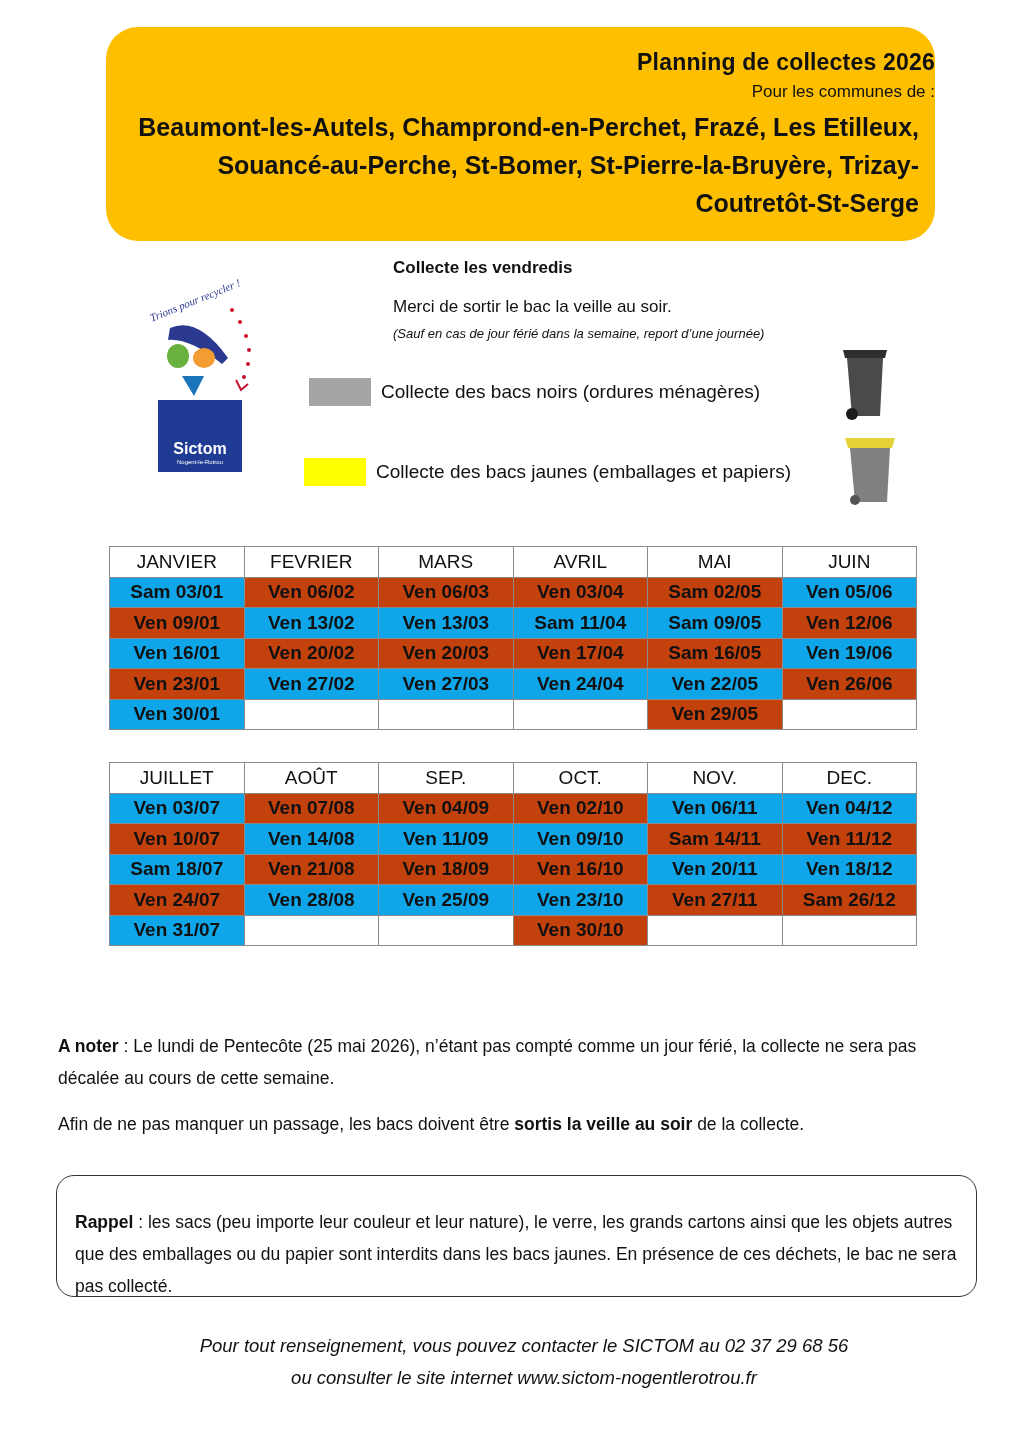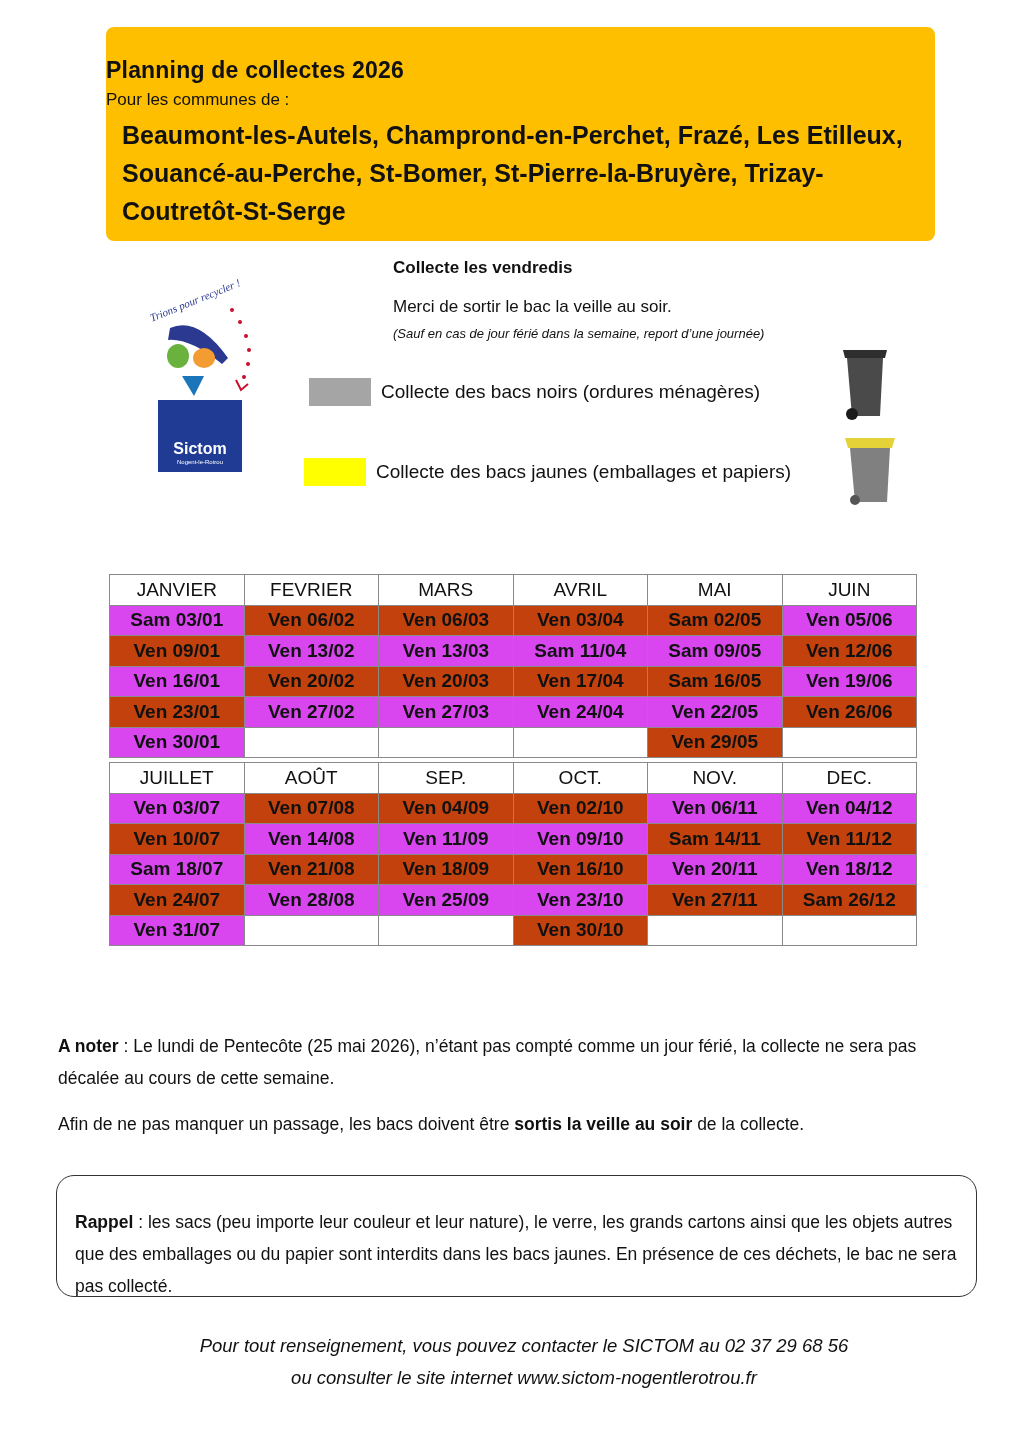--- a/index.html
+++ b/index.html
@@ -1,22 +1,22 @@
 <!DOCTYPE html>
 <html><head>
 <meta charset="utf-8">
 <style>
   * { box-sizing: border-box; margin: 0; padding: 0; }
   html, body { width: 1024px; height: 1448px; background: #ffffff; }
   body { font-family: "Liberation Sans", sans-serif; color: #111; position: relative; overflow: hidden; }
 
   .header-box {
     position: absolute; left: 106px; top: 27px; width: 829px; height: 214px;
-    background: #fdbf00; border-radius: 8px;
-    text-align: left; padding-top: 30px;
+    background: #fdbf00; border-radius: 32px;
+    text-align: right; padding-top: 22px;
   }
   .header-title { font-size: 23px; font-weight: bold; letter-spacing: 0.2px; }
   .header-sub { font-size: 17px; margin-top: 6px; }
   .header-communes { font-size: 25px; font-weight: bold; line-height: 38px; margin-top: 6px; padding: 0 16px; }
 
   .logo { position: absolute; left: 140px; top: 278px; width: 125px; height: 200px; }
 
   .info { position: absolute; left: 393px; top: 258px; width: 430px; }
   .info-title { font-size: 17px; font-weight: bold; }
   .info-line { font-size: 17px; margin-top: 19px; }
@@ -31,21 +31,21 @@
   table.cal {
     position: absolute; left: 109px; border-collapse: collapse;
     table-layout: fixed; width: 807px;
   }
   table.cal td, table.cal th {
     border: 1px solid #8a8a8a; height: 30.5px; text-align: center;
     font-size: 19px; width: 134.5px; padding: 0;
   }
   table.cal th { font-weight: normal; background: #fff; font-size: 19px; }
   table.cal td { font-weight: bold; }
-  td.y { background: #d946ef; }
+  td.y { background: #0ea5e9; }
   td.g { background: #c2410c; }
   td.e { background: #ffffff; }
 
   .notes { position: absolute; left: 58px; top: 1030px; width: 912px; font-size: 17.5px; line-height: 32px; }
   .notes p + p { margin-top: 14px; }
   .notes b { font-weight: bold; }
 
   .reminder {
     position: absolute; left: 56px; top: 1175px; width: 921px; height: 122px;
     border: 1.5px solid #333; border-radius: 18px;
@@ -102,21 +102,21 @@
   <path d="M3 6 L47 6 L45 14 L5 14 Z" fill="#2e2e2e"></path>
   <path d="M7 14 L43 14 L40 72 L12 72 Z" fill="#4a4a4a"></path>
   <circle cx="12" cy="70" r="6" fill="#1b1b1b"></circle>
 </svg>
 <svg class="bin" style="left:842px; top:432px;" width="56" height="76" viewBox="0 0 56 76">
   <path d="M3 6 L53 6 L50 16 L6 16 Z" fill="#e5d239"></path>
   <path d="M8 16 L48 16 L45 70 L13 70 Z" fill="#808080"></path>
   <circle cx="13" cy="68" r="5" fill="#555"></circle>
 </svg>
 
-<table class="cal" id="cal1" style="top:574px;padding-left:20px;">
+<table class="cal" id="cal1" style="top:546px;padding-left:20px;">
   <thead>
       <tr id="cal1-head">
         <th>JANVIER</th>
         <th>FEVRIER</th>
         <th>MARS</th>
         <th>AVRIL</th>
         <th>MAI</th>
         <th>JUIN</th>
       </tr>
     </thead>

